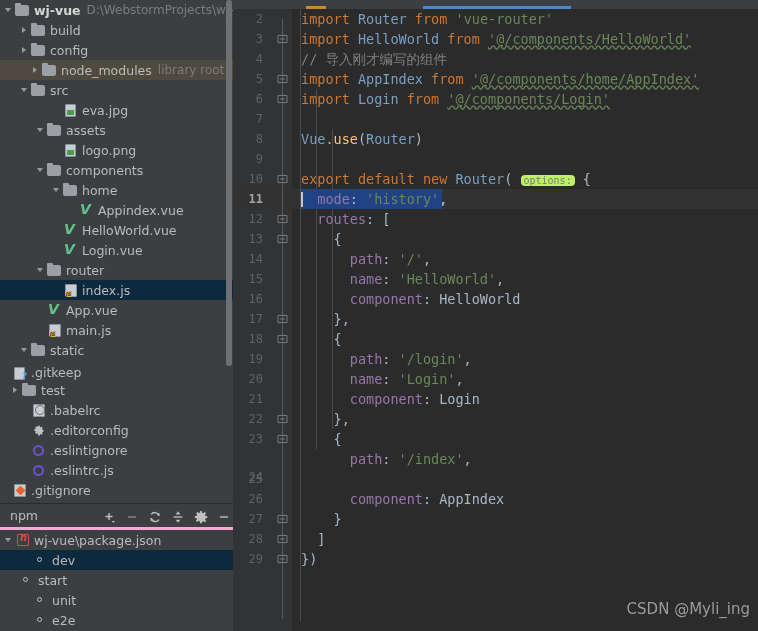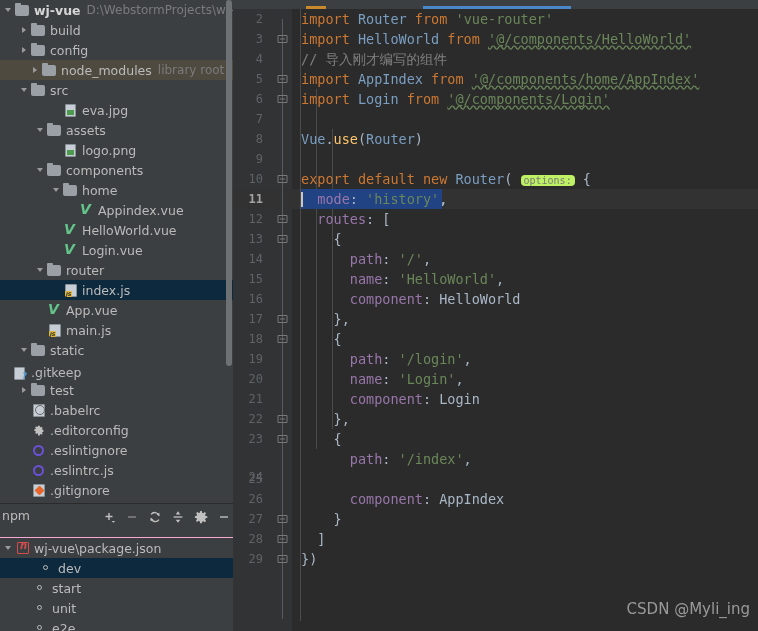--- a/index.html
+++ b/index.html
@@ -135,26 +135,26 @@
 
   
   #npm-panel {
     position:absolute; left:0; top:503px; width:233px; height:128px;
     background:#3c3f41; border-top:1px solid #2b2b2b;
   }
   #npm-header {
     height:23px; display:flex; align-items:center;
     background:#3c3f41; position:relative;
   }
-  #npm-title { font-size:12.5px; color:#bbbbbb; padding-left:2px; }
+  #npm-title { font-size:12.5px; color:#bbbbbb; padding-left:10px; }
   #npm-tools { position:absolute; right:2px; top:0; height:23px;
     display:flex; align-items:center; gap:9px; }
   .tool { width:14px; height:14px; position:relative; cursor:pointer; }
   #npm-body { position:absolute; top:23px; left:0; right:0; bottom:0;
-    border-top:1px solid #f9a8d4; overflow:hidden;margin-top:10px; }
+    border-top:3px solid #f9a8d4; overflow:hidden; }
 
   
   #editor { position:absolute; left:233px; top:0; width:525px; height:631px;
     background:#2b2b2b; overflow:hidden; }
   #tabbar { position:absolute; left:0; top:0; width:525px; height:9px;
     background:#3c3f41; }
   .tabstub { position:absolute; top:0; height:9px; }
   #tabactive { position:absolute; top:6px; height:3px; background:#4a88c7; }
 
   #gutter { position:absolute; left:0; top:9px; width:59px; bottom:0;
@@ -329,21 +329,21 @@
           </span>
           <span class="tlabel">static</span>
         </div>
         <div class="tree-row" style=" align-items: flex-end;">
           <span class="twisty none"></span>
           <span class="ticon">
             <i class="ic-unk"></i>
           </span>
           <span class="tlabel">.gitkeep</span>
         </div>
-        <div class="tree-row" style="padding-left: 19px; text-align: center;">
+        <div class="tree-row" style="padding-left: 10px; text-align: center;">
           <span class="twisty closed"></span>
           <span class="ticon">
             <i class="ic-folder"></i>
           </span>
           <span class="tlabel">test</span>
         </div>
         <div class="tree-row" style="padding-left: 19px;">
           <span class="twisty none"></span>
           <span class="ticon">
             <i class="ic-babel"></i>
@@ -367,21 +367,21 @@
           </span>
           <span class="tlabel">.eslintignore</span>
         </div>
         <div class="tree-row" style="padding-left: 19px;">
           <span class="twisty none"></span>
           <span class="ticon">
             <i class="ic-eslint"></i>
           </span>
           <span class="tlabel">.eslintrc.js</span>
         </div>
-        <div class="tree-row" style="padding-left: 19px;">
+        <div class="tree-row" style="">
           <span class="twisty none"></span>
           <span class="ticon">
             <i class="ic-git"></i>
           </span>
           <span class="tlabel">.gitignore</span>
         </div>
       </div>
     <div id="tree-vscroll"></div>
     <div id="tree-hscroll"></div>
 
@@ -414,28 +414,28 @@
           </div>
       </div>
       <div id="npm-body">
           <div class="tree-row" style="padding-left: 3px;">
             <span class="twisty open"></span>
             <span class="ticon">
               <i class="ic-npm"></i>
             </span>
             <span class="tlabel">wj-vue\package.json</span>
           </div>
-          <div class="tree-row selected" style="padding-left: 27px;">
+          <div class="tree-row selected" style="padding-left: 21px;">
             <span class="twisty none"></span>
             <span class="ticon">
               <i class="ic-dot"></i>
             </span>
             <span class="tlabel">dev</span>
           </div>
-          <div class="tree-row" style="padding-left: 21px;">
+          <div class="tree-row" style="padding-left: 7px;">
             <span class="twisty none"></span>
             <span class="ticon">
               <i class="ic-dot"></i>
             </span>
             <span class="tlabel">start</span>
           </div>
           <div class="tree-row" style="padding-left: 21px;">
             <span class="twisty none"></span>
             <span class="ticon">
               <i class="ic-dot"></i>

